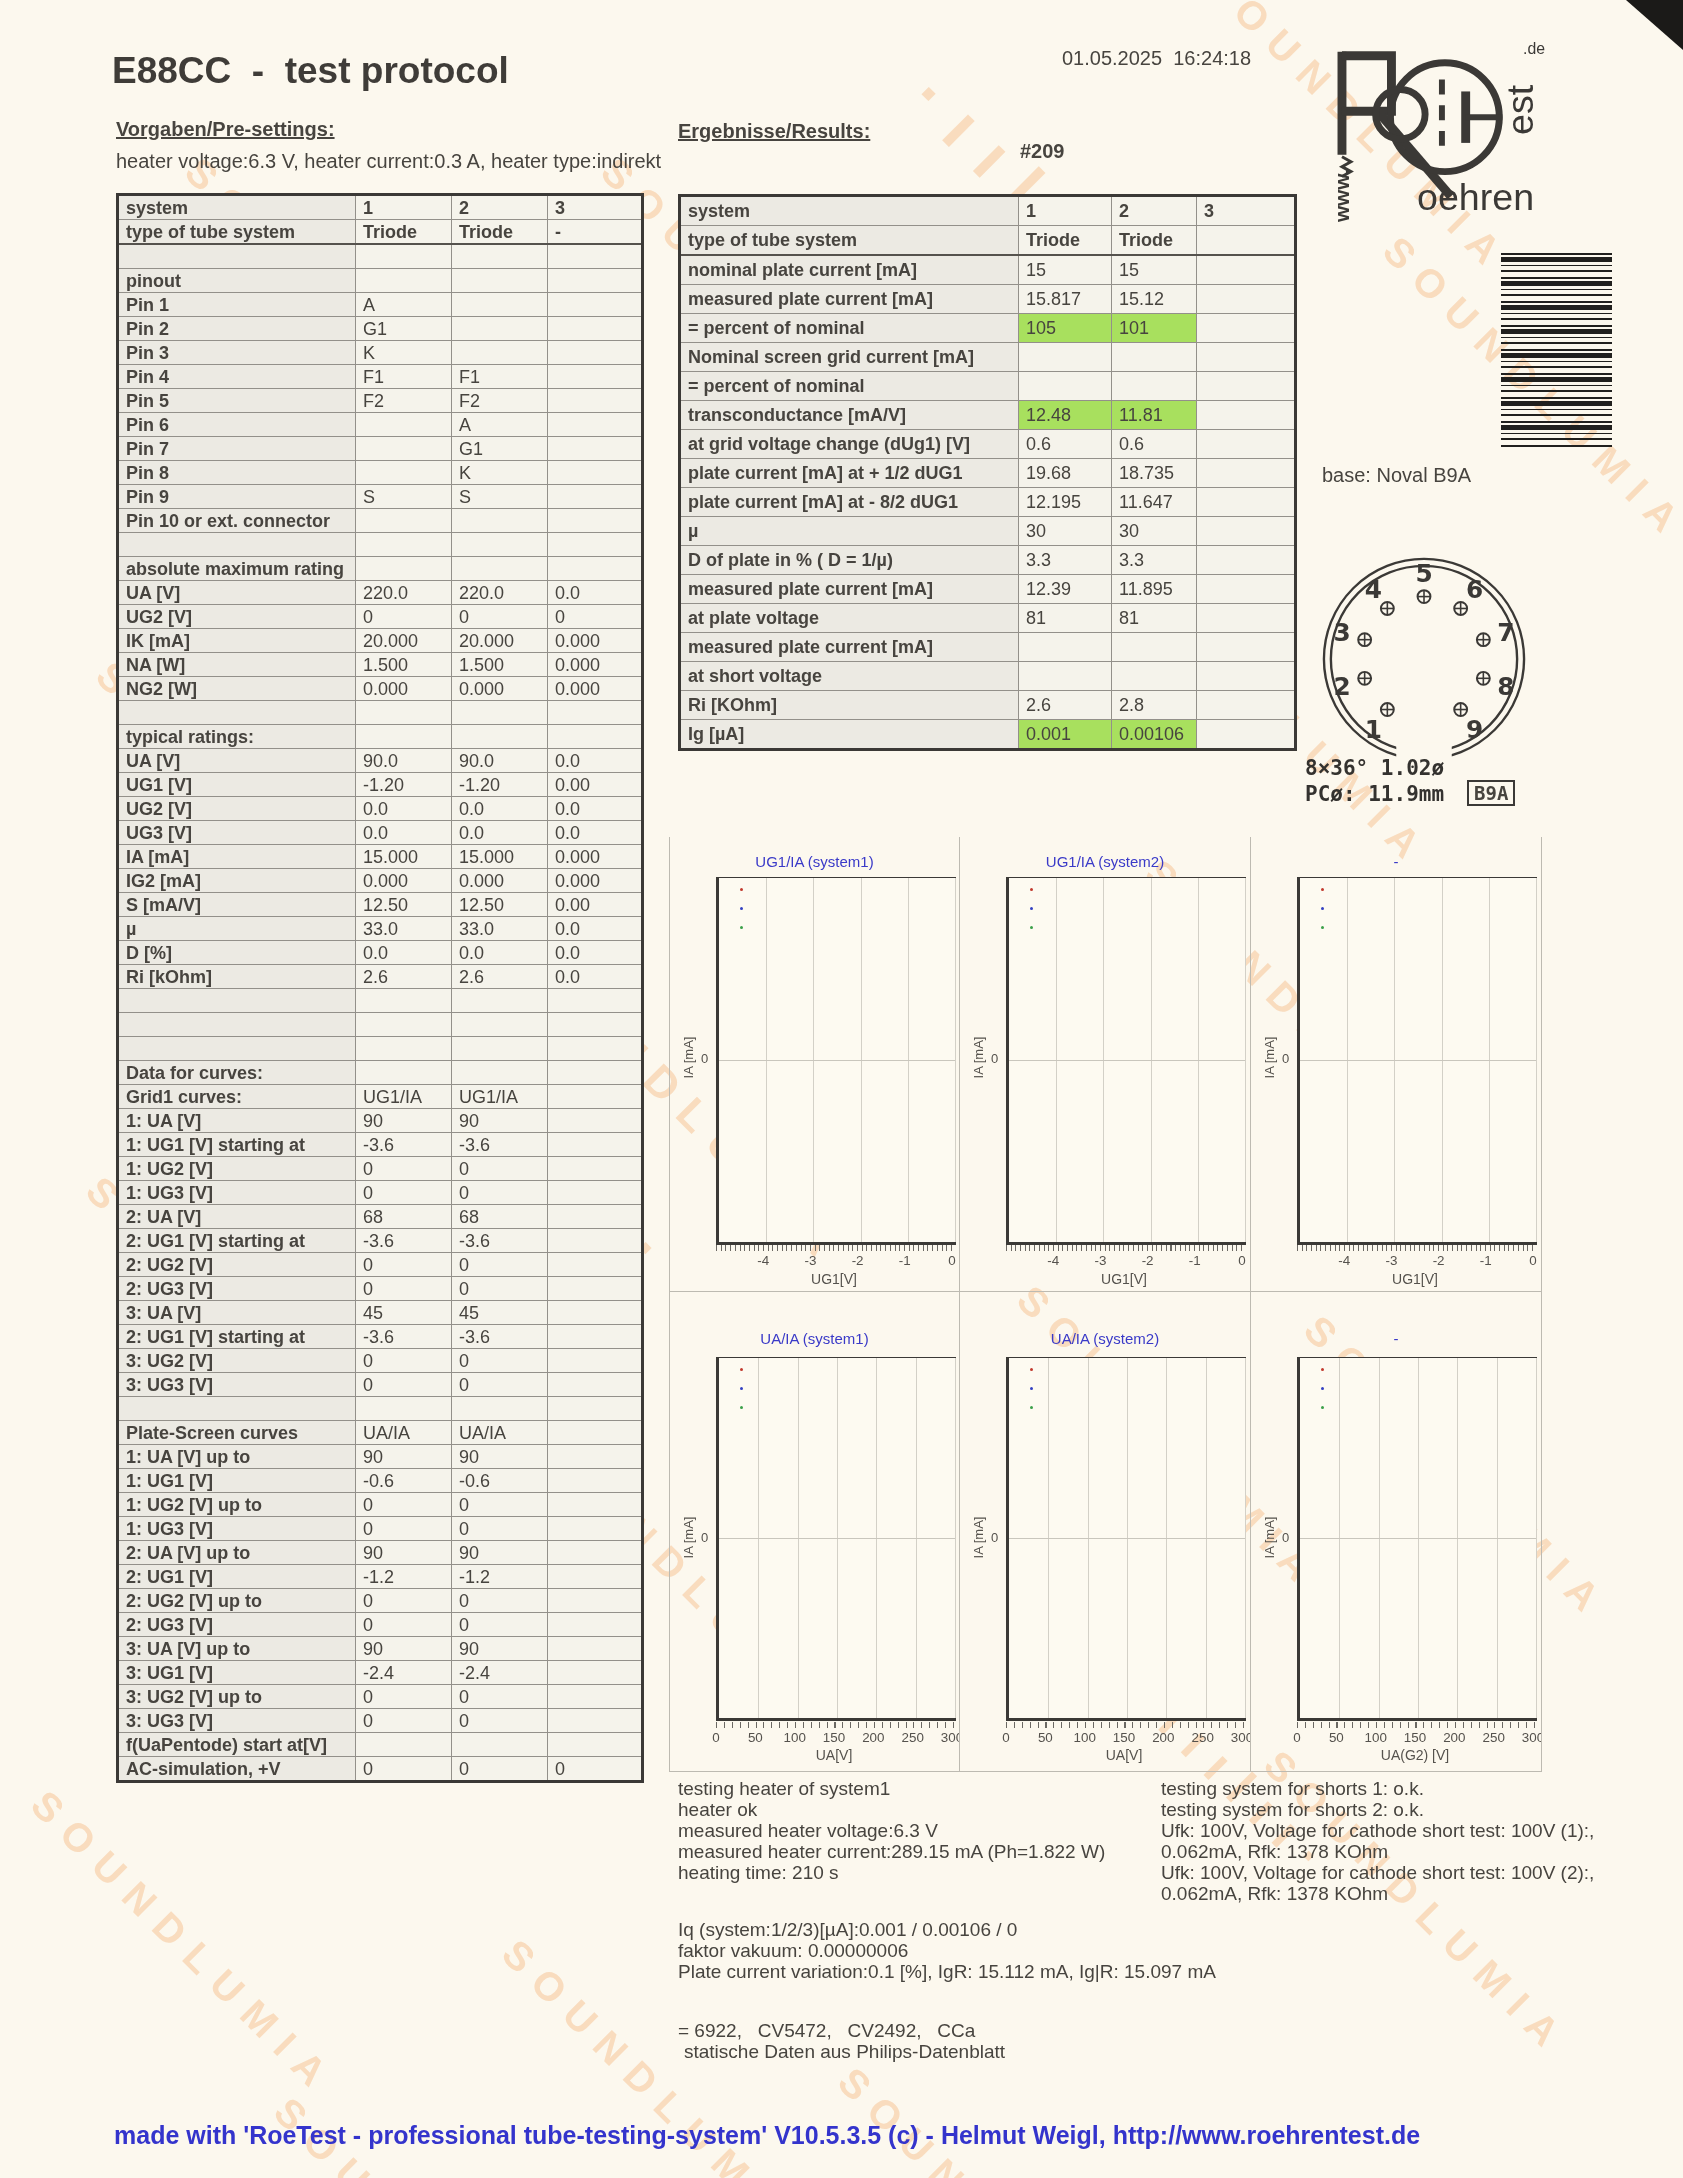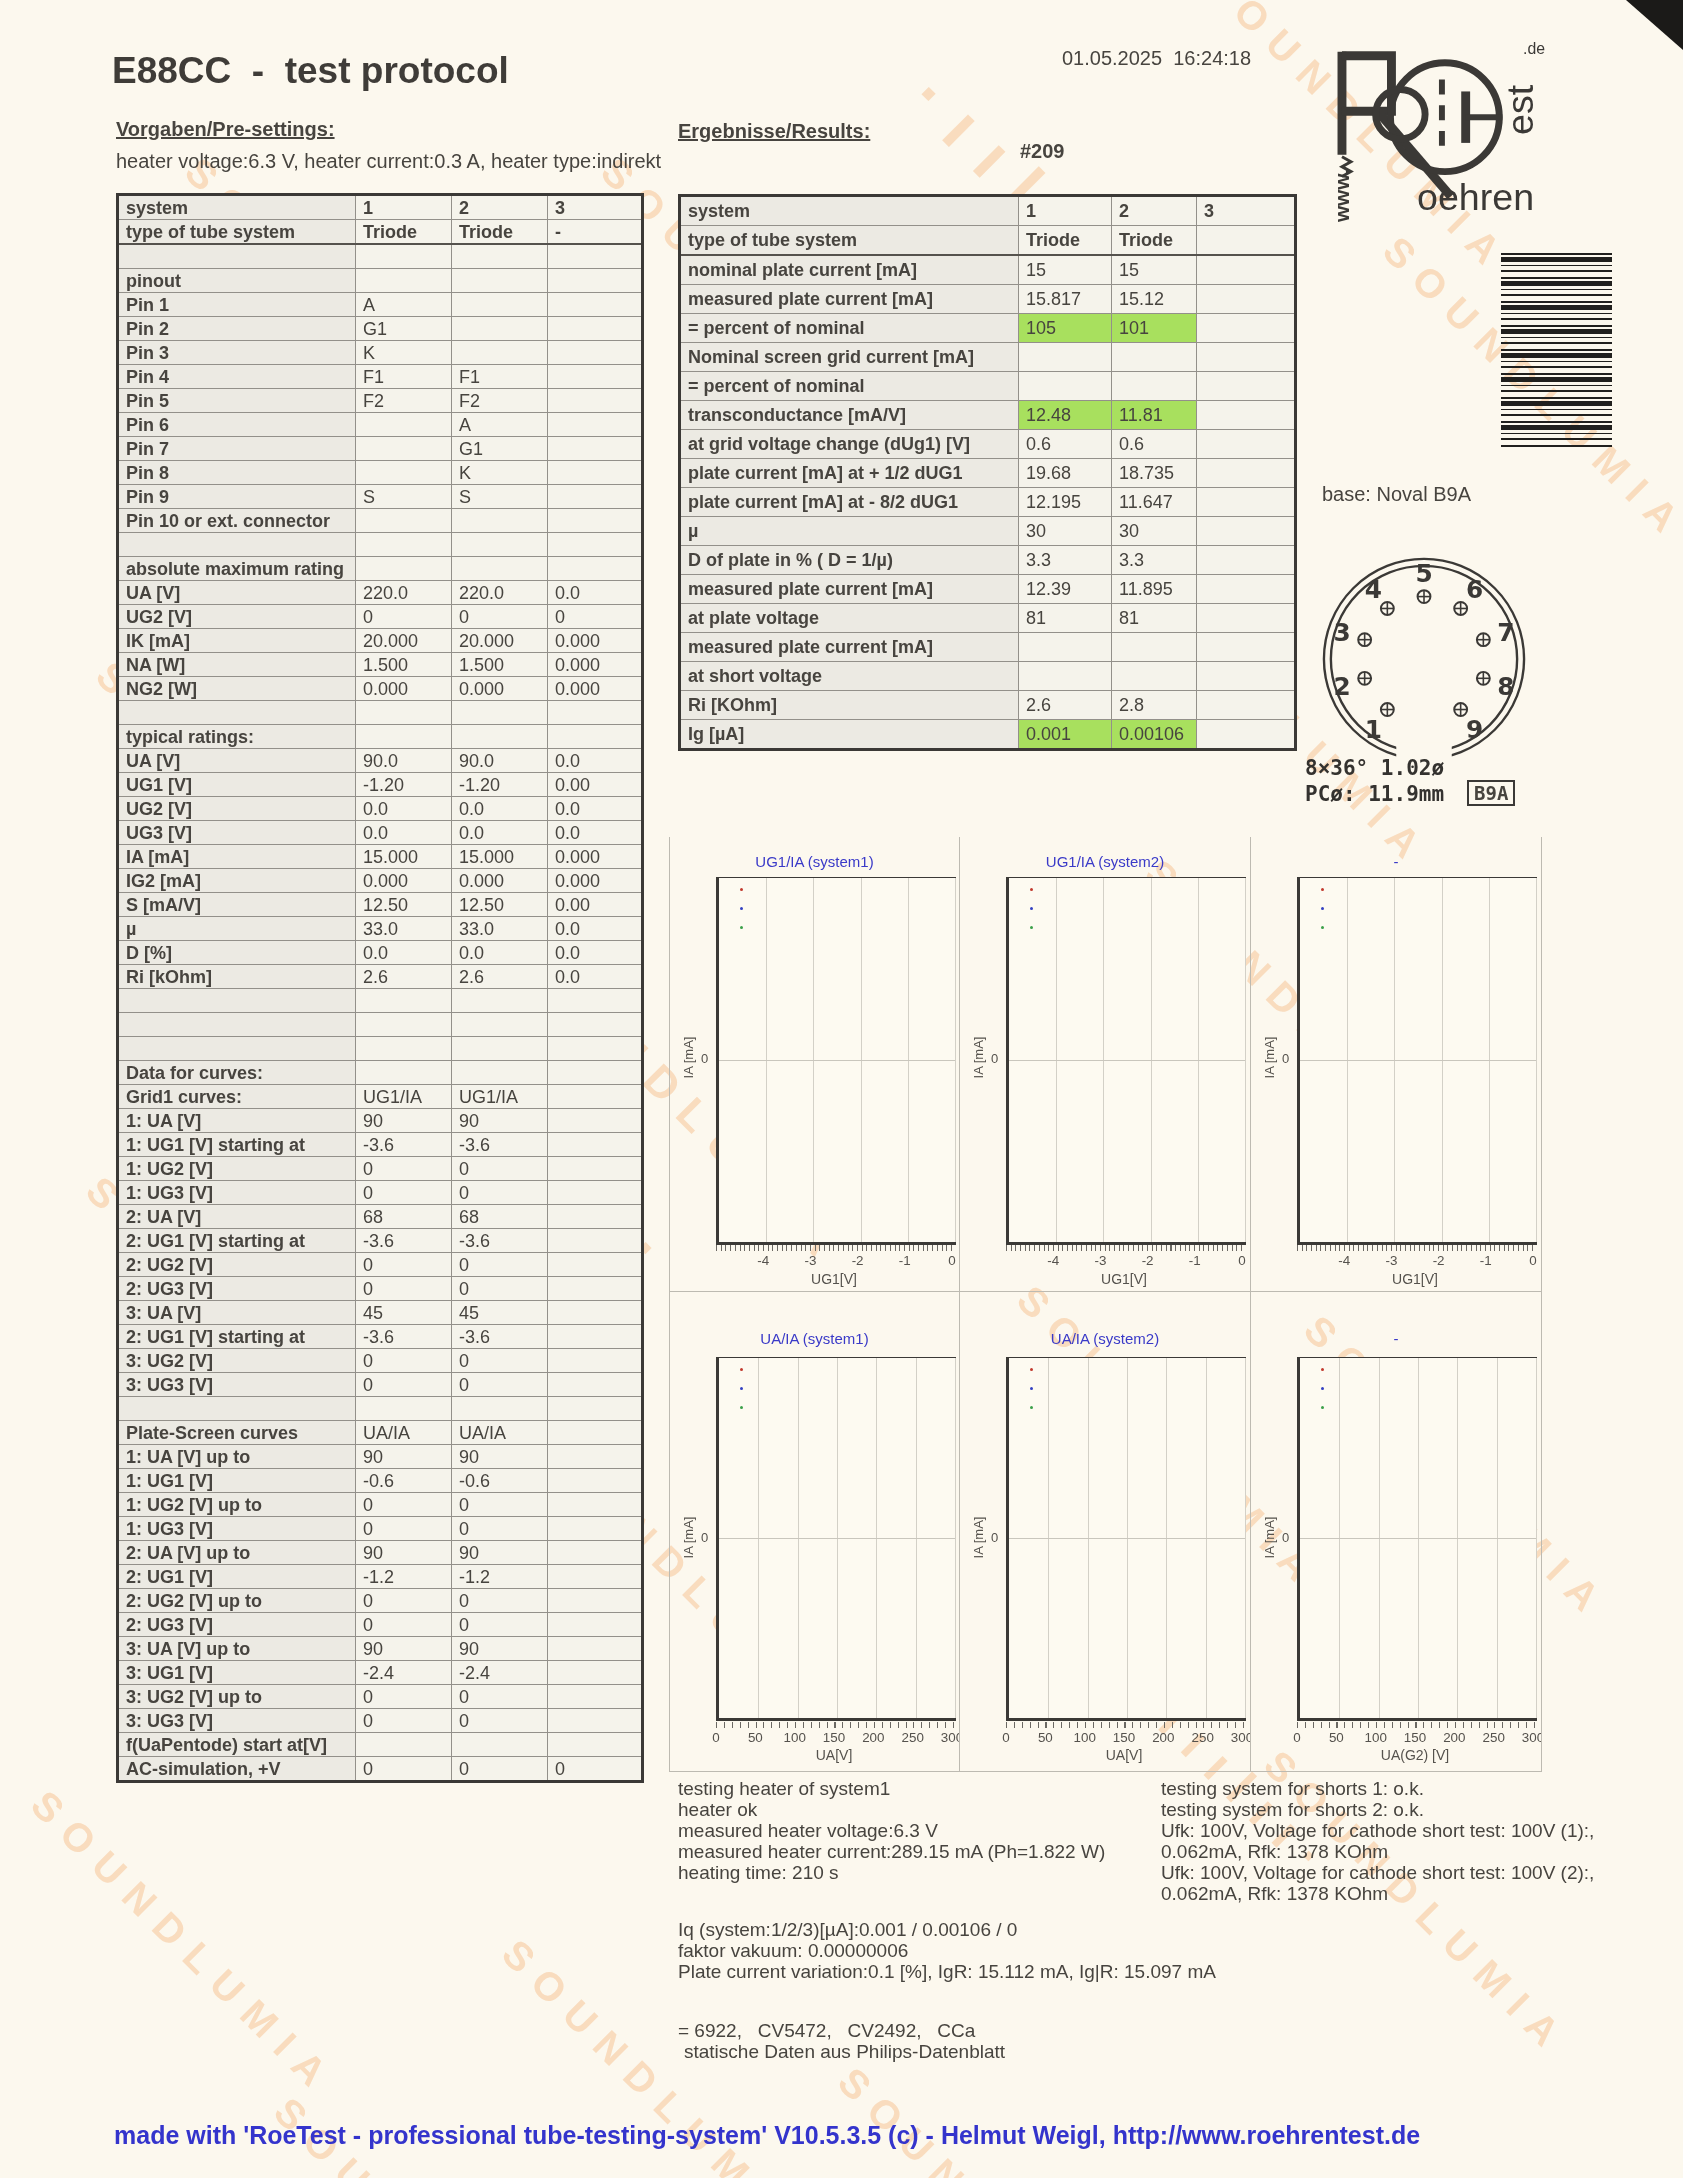--- a/index.html
+++ b/index.html
@@ -29,21 +29,21 @@
   #rtab td{height:28px;}
   td.lab{font-weight:bold;background:#eceae3;}
   td.val{background:#f5f3eb;font-weight:normal;}
   td.val.bold{font-weight:bold;}
   td.val.hi{background:#a8e05e;}
   tr.sep td{border-bottom:2px solid #55524d;}
   
   .barcode{left:1501px;top:253px;width:111px;height:196px;
      background:repeating-linear-gradient(180deg,#21201e 0 2px,transparent 2px 4px,#21201e 4px 9px,
      transparent 9px 12px,#21201e 12px 13px,transparent 13px 17px,#21201e 17px 19px,transparent 19px 24px);}
-  .base-caption{left:1322px;top:483px;font-size:20px;}
+  .base-caption{left:1322px;top:464px;font-size:20px;}
   .dims{font-family:"DejaVu Sans Mono",monospace;font-weight:bold;font-size:21px;color:#34322f;}
   .badge{left:1467px;top:780px;border:2px solid #3b3936;padding:0 5px;
          font-family:"DejaVu Sans Mono",monospace;font-weight:bold;font-size:19px;}
   
   #charts{position:absolute;left:669px;top:837px;display:grid;
           grid-template-columns:291px 291px 291px;grid-template-rows:455px 480px;}
   .chart-cell{position:relative;border-right:1px solid #bdbab1;border-bottom:1px solid #bdbab1;overflow:hidden;}
   .chart-cell:nth-child(3n+1){border-left:1px solid #bdbab1;}
   .c-title{position:absolute;top:16px;left:0;right:0;text-align:center;color:#3a3ac8;font-size:15px;}
   .c-plot{position:absolute;left:46px;top:40px;width:236px;height:364px;background:#fdfaf1;

